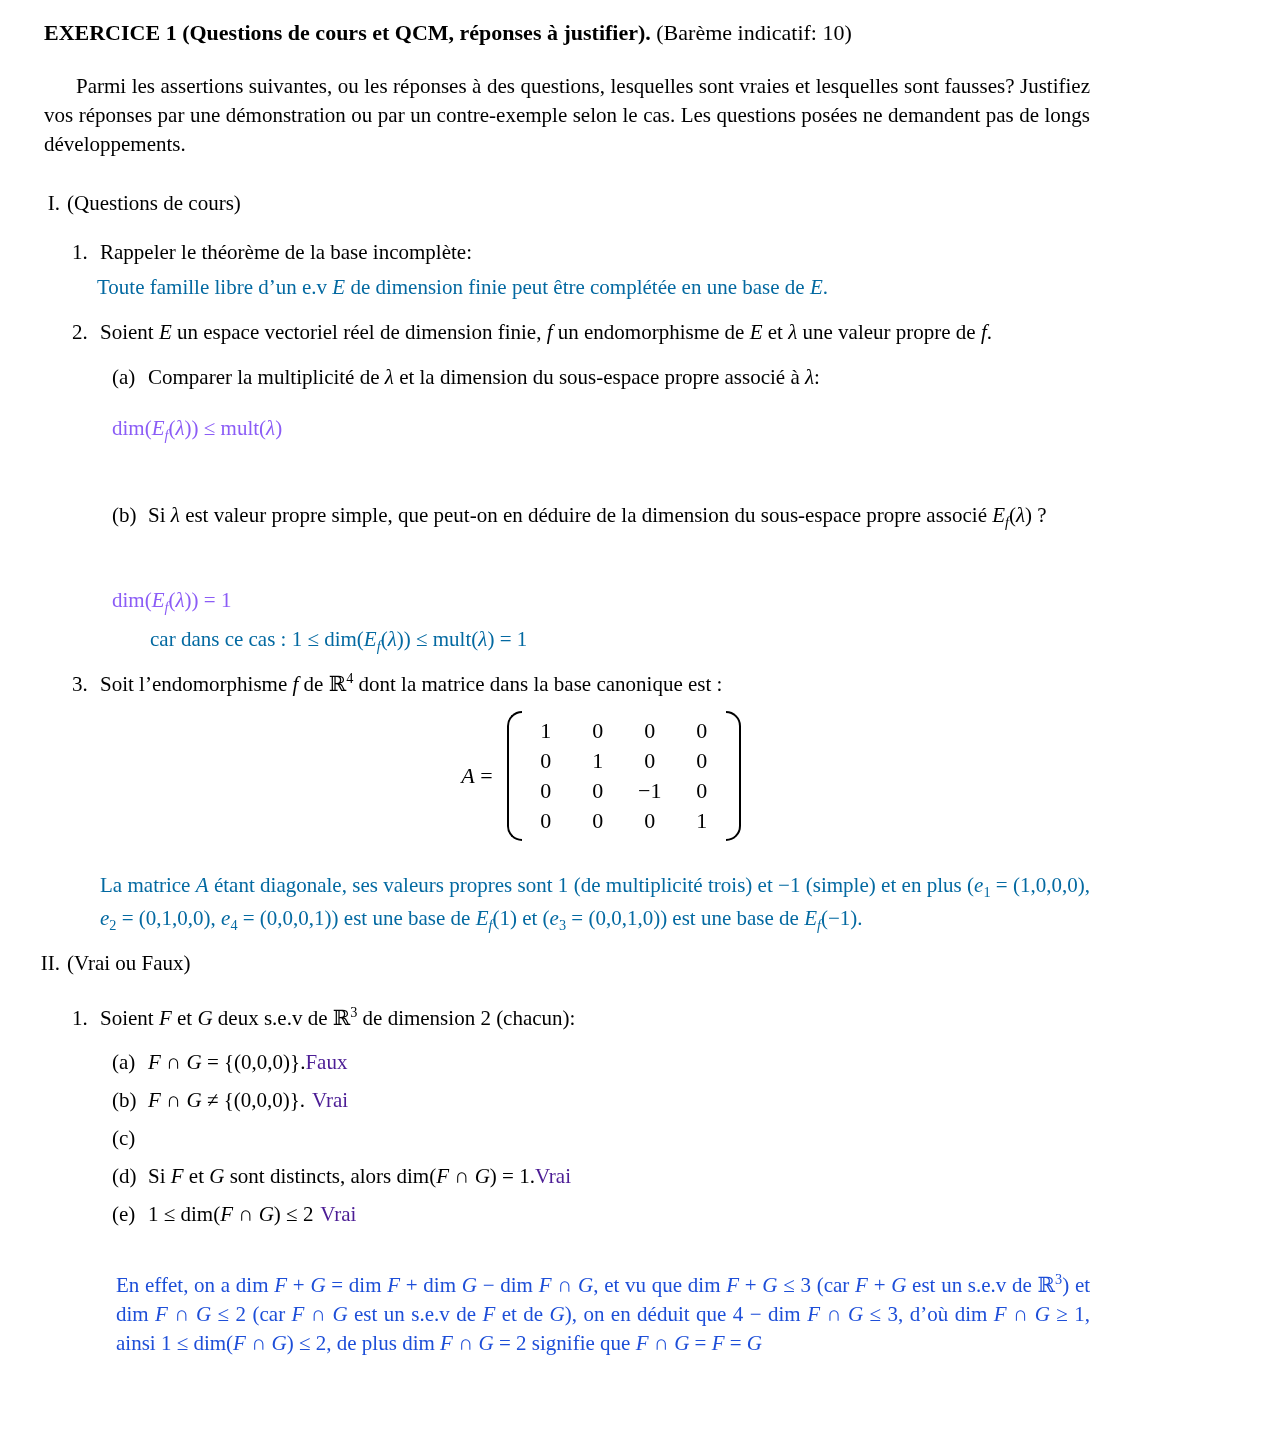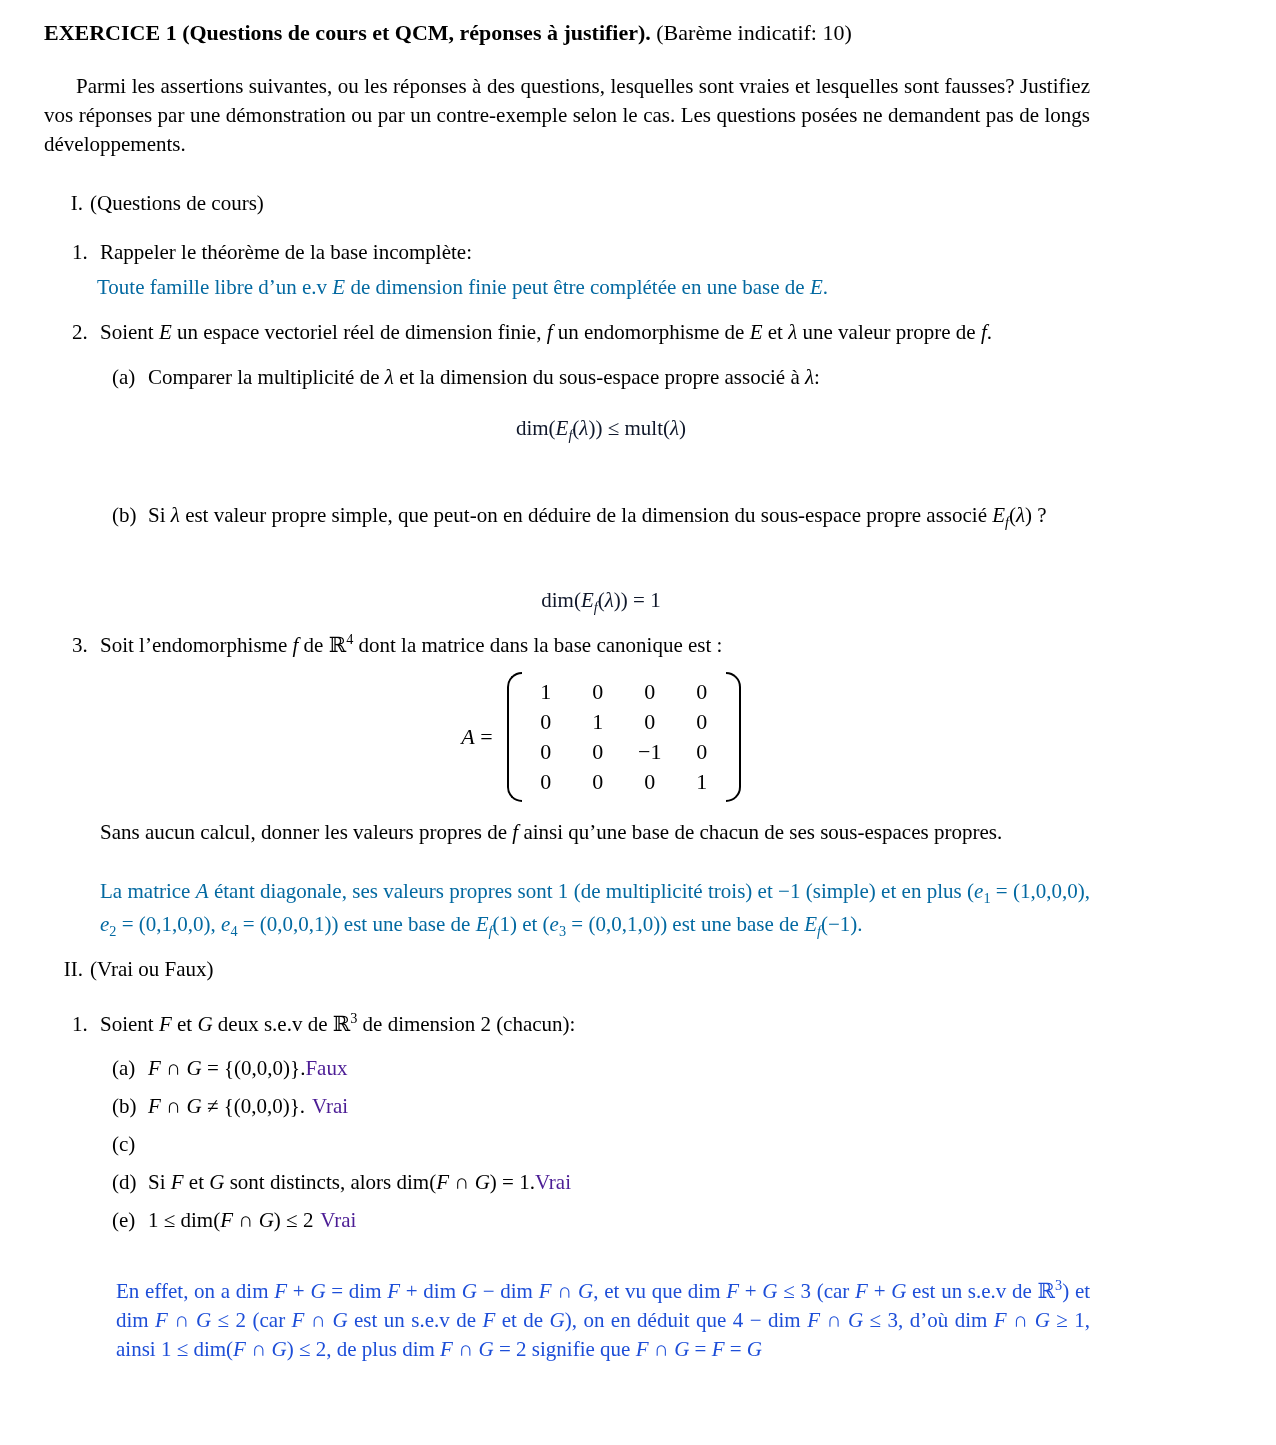--- a/index.html
+++ b/index.html
@@ -9,35 +9,35 @@
     font-size:21px;color:#000;
     -webkit-font-smoothing:antialiased;
   }
   .page{position:relative;width:1104px;height:1445px;overflow:hidden;background:#fff;}
 
   .title{margin:18px 14px 0 44px;font-size:22px;line-height:30px;}
   .title b{font-weight:bold;}
 
   .intro{margin:24px 14px 0 44px;text-align:justify;text-indent:32px;line-height:29px;}
 
-  .roman-heading{margin-top:30px;line-height:29px;padding-left:23px;}
+  .roman-heading{margin-top:30px;line-height:29px;}
   .roman-heading .roman{display:inline-block;width:32px;text-align:right;margin-left:28px;}
   .roman-heading .roman-text{margin-left:7px;}
 
   .item{display:flex;line-height:29px;margin-right:14px;}
   .num-item{margin-left:72px;}
   .num-item>.lbl{flex:0 0 28px;}
   .sub-item{margin-left:112px;}
   .sub-item>.lbl{flex:0 0 36px;}
   .item>.content{flex:1;}
 
   .red{color:#0369a1;}
 
   .answer-line{margin:6px 14px 0 97px;line-height:29px;}
-  .formula{color:#0f172a;text-align:center;margin-left:112px;margin-right:14px;line-height:29px;}
+  .formula{color:#8b5cf6;text-align:left;margin-left:112px;margin-right:14px;line-height:29px;}
   .f1{margin-top:22px;}
   .f2{margin-top:56px;}
   .car-note{margin:10px 14px 0 150px;line-height:29px;}
 
   .mt16{margin-top:16px;}
   .mt20{margin-top:20px;}
   .mt26{margin-top:26px;}
   .mt58{margin-top:58px;}
 
   .matrix-wrap{display:flex;justify-content:center;align-items:center;margin:12px 14px 0 112px;}
@@ -97,20 +97,21 @@
     <span class="lbl">(a)</span>
     <span class="content">Comparer la multiplicité de <i>λ</i> et la dimension du sous-espace propre associé à <i>λ</i>:</span>
   </div>
   <div class="formula f1">dim(<i>E</i><sub><i>f</i></sub>(<i>λ</i>)) ≤ mult(<i>λ</i>)</div>
 
   <div class="item sub-item mt58">
     <span class="lbl">(b)</span>
     <span class="content">Si <i>λ</i> est valeur propre simple, que peut-on en déduire de la dimension du sous-espace propre associé <i>E</i><sub><i>f</i></sub>(<i>λ</i>) ?</span>
   </div>
   <div class="formula f2">dim(<i>E</i><sub><i>f</i></sub>(<i>λ</i>)) = 1</div>
+  <div class="car-note red">car dans ce cas : 1 ≤ dim(<i>E</i><sub><i>f</i></sub>(<i>λ</i>)) ≤ mult(<i>λ</i>) = 1</div>
 
   <div class="item num-item mt16">
     <span class="lbl">3.</span>
     <span class="content">Soit l’endomorphisme <i>f</i> de ℝ<sup>4</sup> dont la matrice dans la base canonique est :</span>
   </div>
 
   <div class="matrix-wrap">
     <span class="matrix-lhs"><i>A</i> =</span>
     <span class="paren paren-left"></span>
     <span class="matrix-grid">
@@ -127,21 +128,20 @@
         <span class="mcell">−1</span>
         <span class="mcell">0</span>
         <span class="mcell">0</span>
         <span class="mcell">0</span>
         <span class="mcell">0</span>
         <span class="mcell">1</span>
       </span>
     <span class="paren paren-right"></span>
   </div>
 
-  <div class="sans-calc">Sans aucun calcul, donner les valeurs propres de <i>f</i> ainsi qu’une base de chacun de ses sous-espaces propres.</div>
 
   <div class="answer-par red">La matrice <i>A</i> étant diagonale, ses valeurs propres sont 1 (de multiplicité trois) et −1 (simple) et en plus (<i>e</i><sub>1</sub> = (1,0,0,0), <i>e</i><sub>2</sub> = (0,1,0,0), <i>e</i><sub>4</sub> = (0,0,0,1)) est une base de <i>E</i><sub><i>f</i></sub>(1) et (<i>e</i><sub>3</sub> = (0,0,1,0)) est une base de <i>E</i><sub><i>f</i></sub>(−1).</div>
 
   <div class="roman-heading" style="margin-top:14px;">
     <span class="roman">II.</span><span class="roman-text">(Vrai ou Faux)</span>
   </div>
 
   <div class="item num-item mt26">
     <span class="lbl">1.</span>
     <span class="content">Soient <i>F</i> et <i>G</i> deux s.e.v de ℝ<sup>3</sup> de dimension 2 (chacun):</span>

